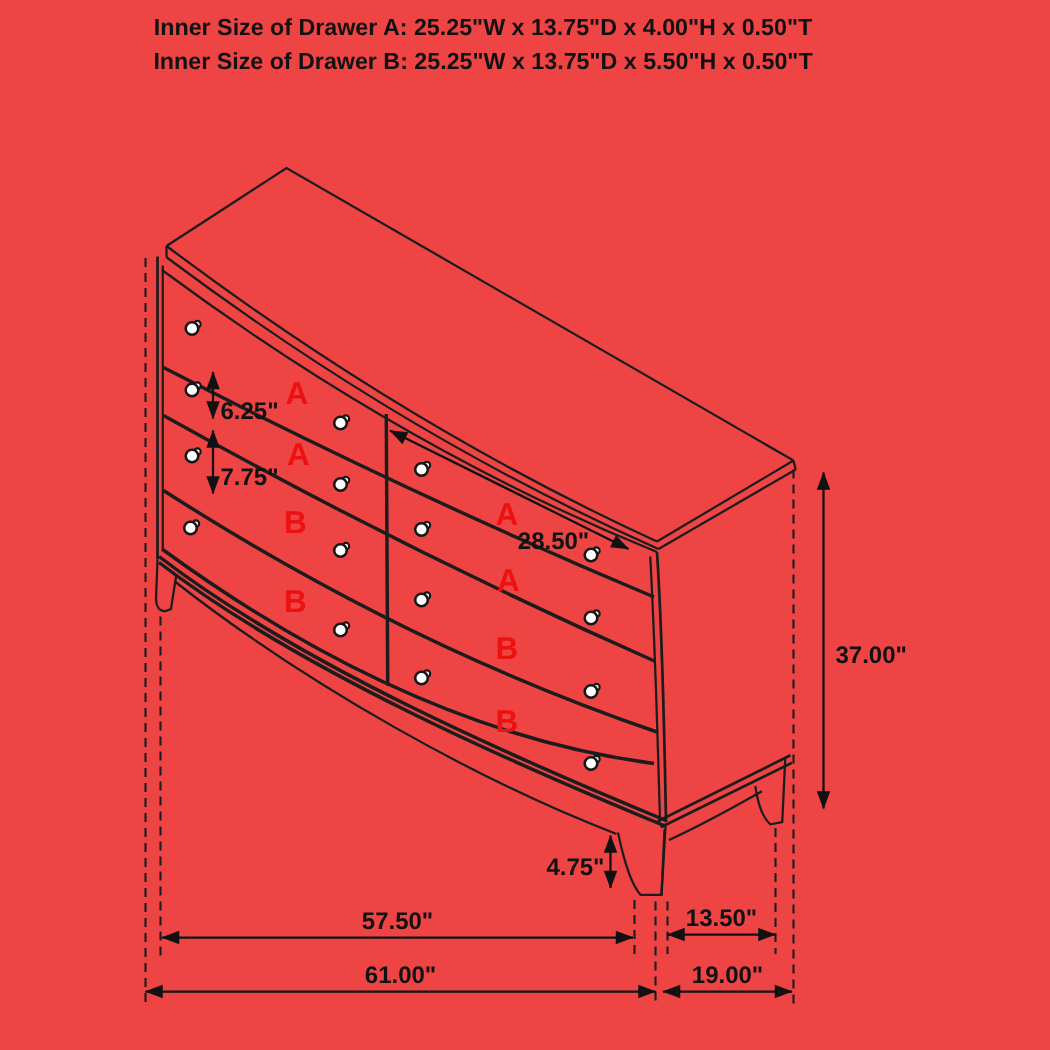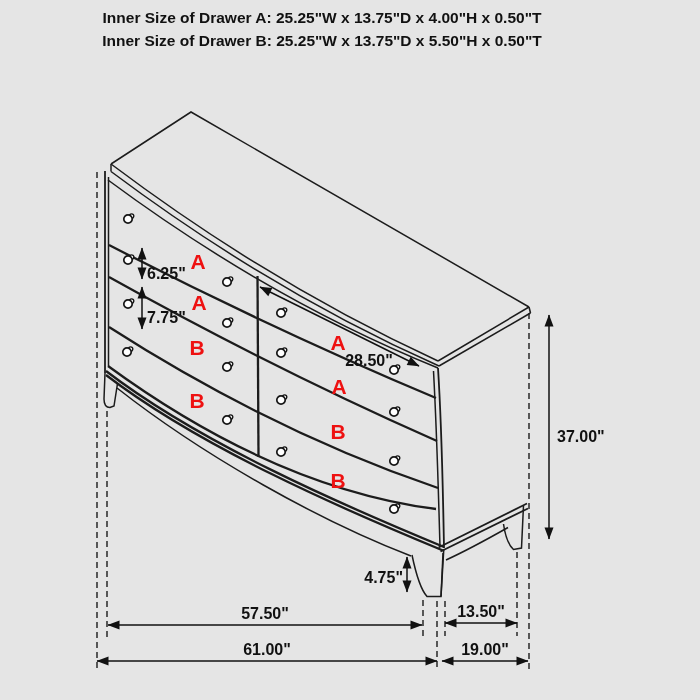--- a/index.html
+++ b/index.html
@@ -1,16 +1,16 @@
 <!DOCTYPE html>
 <html><head>
 <meta charset="utf-8">
 <style>
   html,body{margin:0;padding:0;background:#fff;}
-  .stage{width:700px;height:700px;position:relative;background:#e5e5e5;overflow:hidden;}
+  .stage{width:700px;height:700px;position:relative;background:#ef4444;overflow:hidden;}
   svg{display:block;}
   text{font-family:"Liberation Sans","DejaVu Sans",sans-serif;font-weight:bold;}
   .hdr{font-size:15.5px;fill:#111;}
   .dim{font-size:16px;fill:#111;}
   .lbl{font-size:21px;}
   .ln{stroke:#1c1c1c;fill:none;}
   .thin{stroke-width:1.5;}
   .med{stroke-width:1.8;}
   .thick{stroke-width:2.3;}
   .dash{stroke:#1c1c1c;stroke-width:1.4;fill:none;stroke-dasharray:6 4;}

